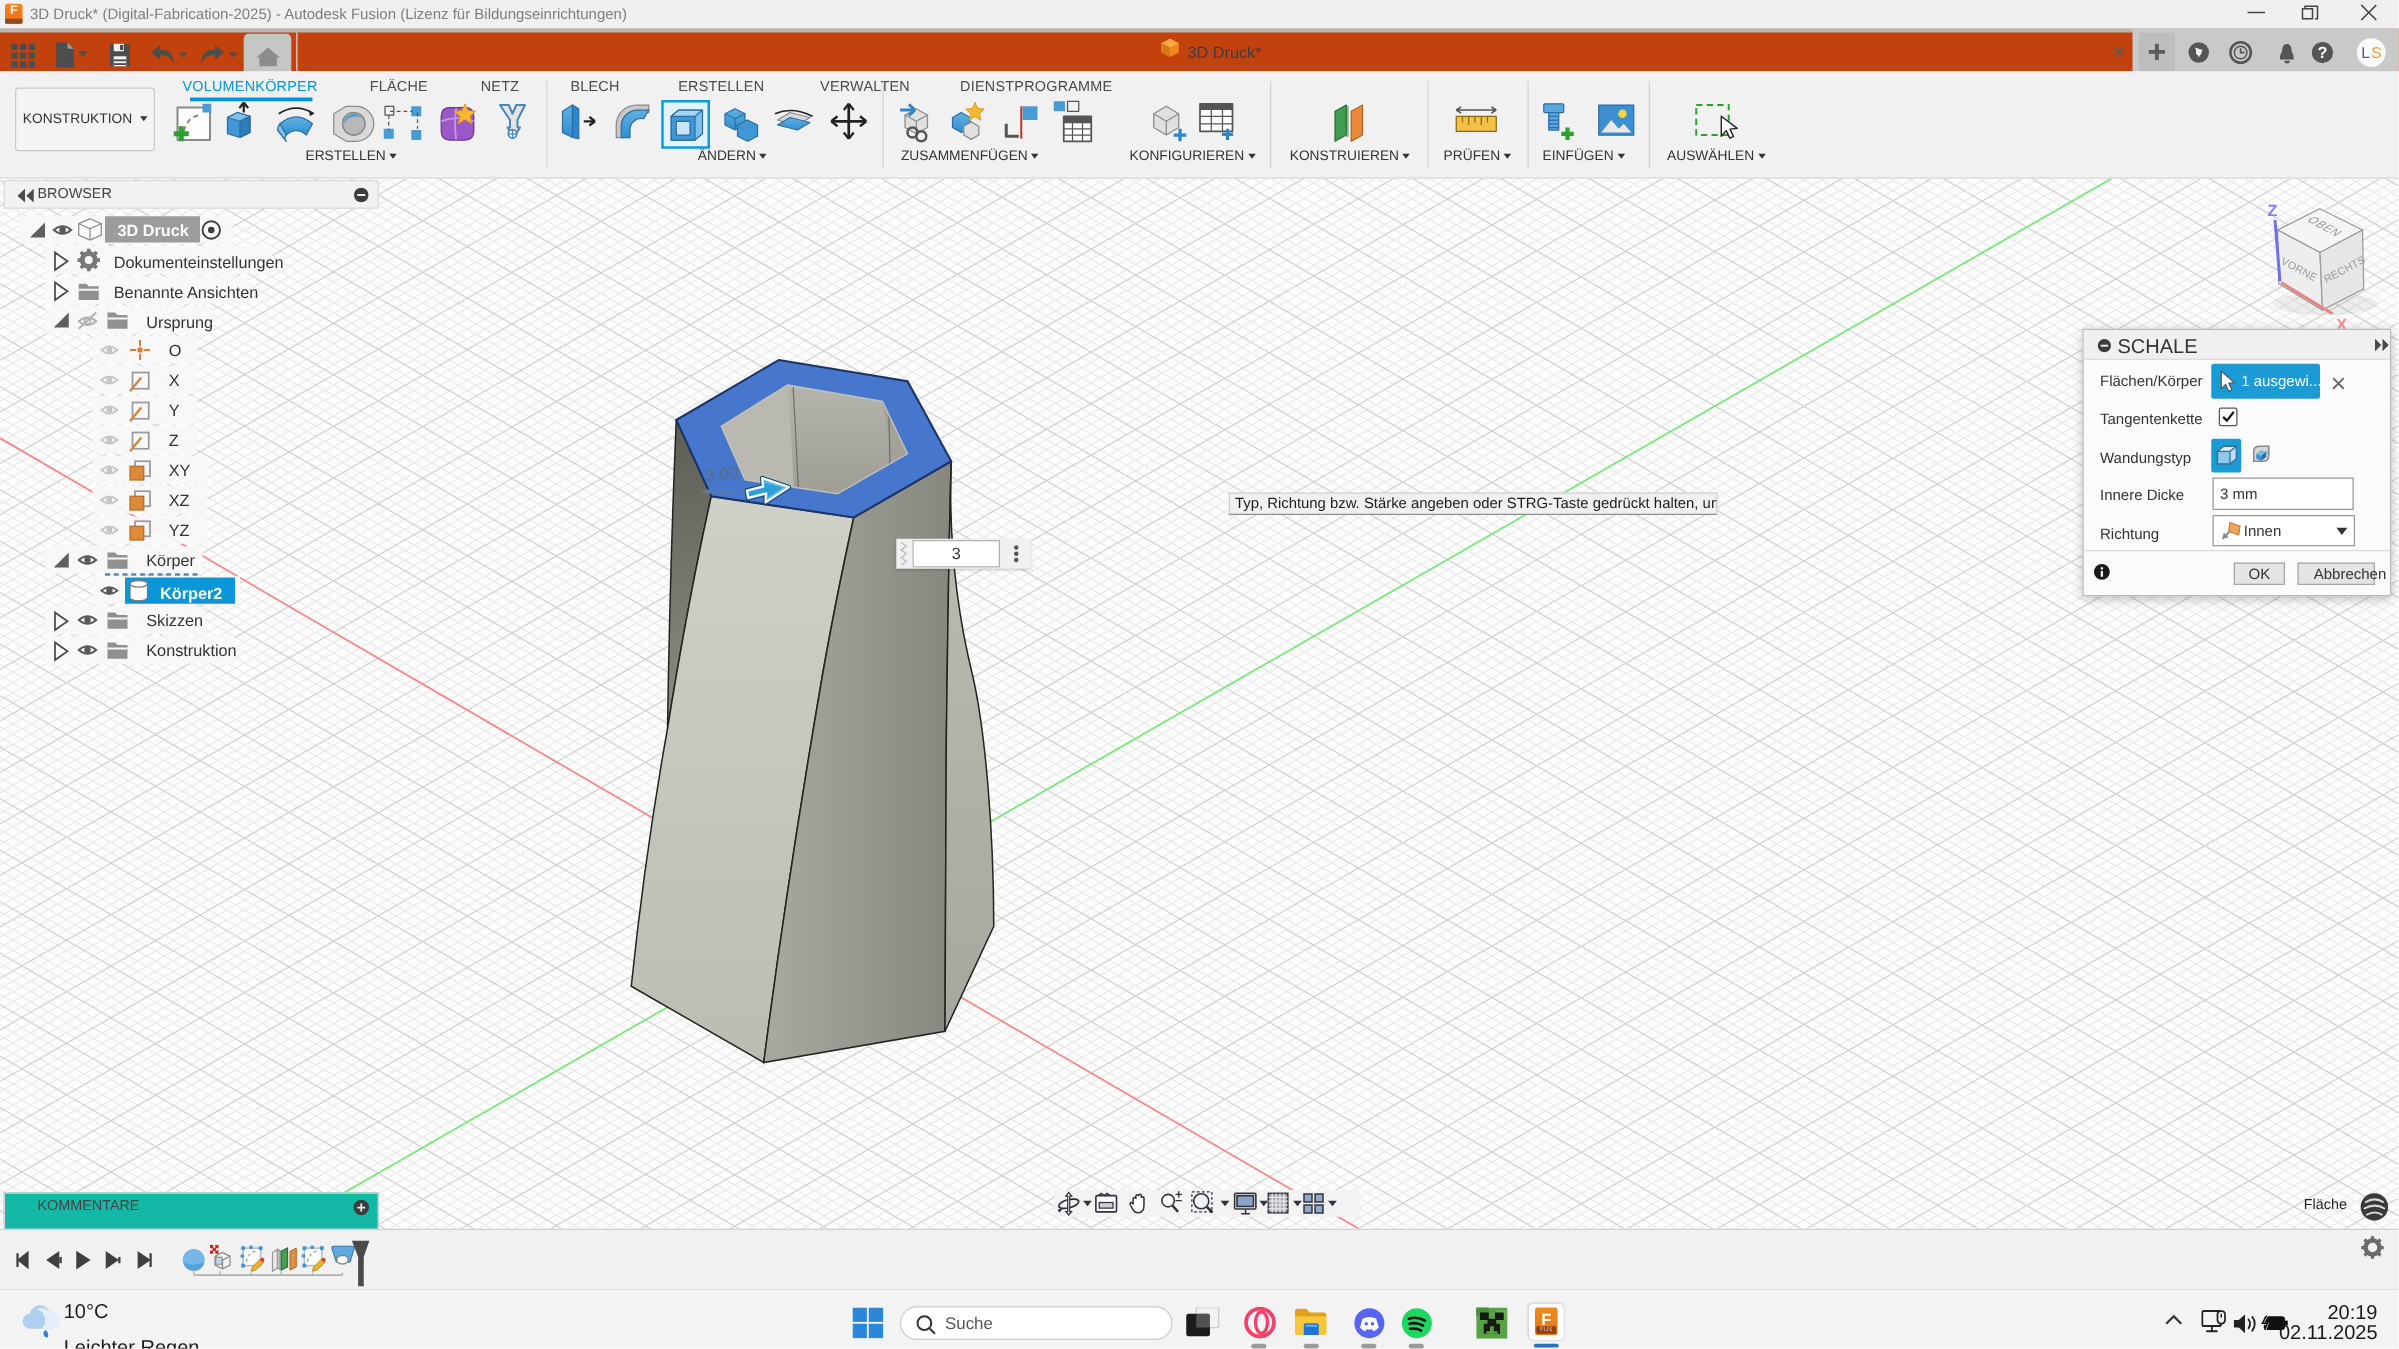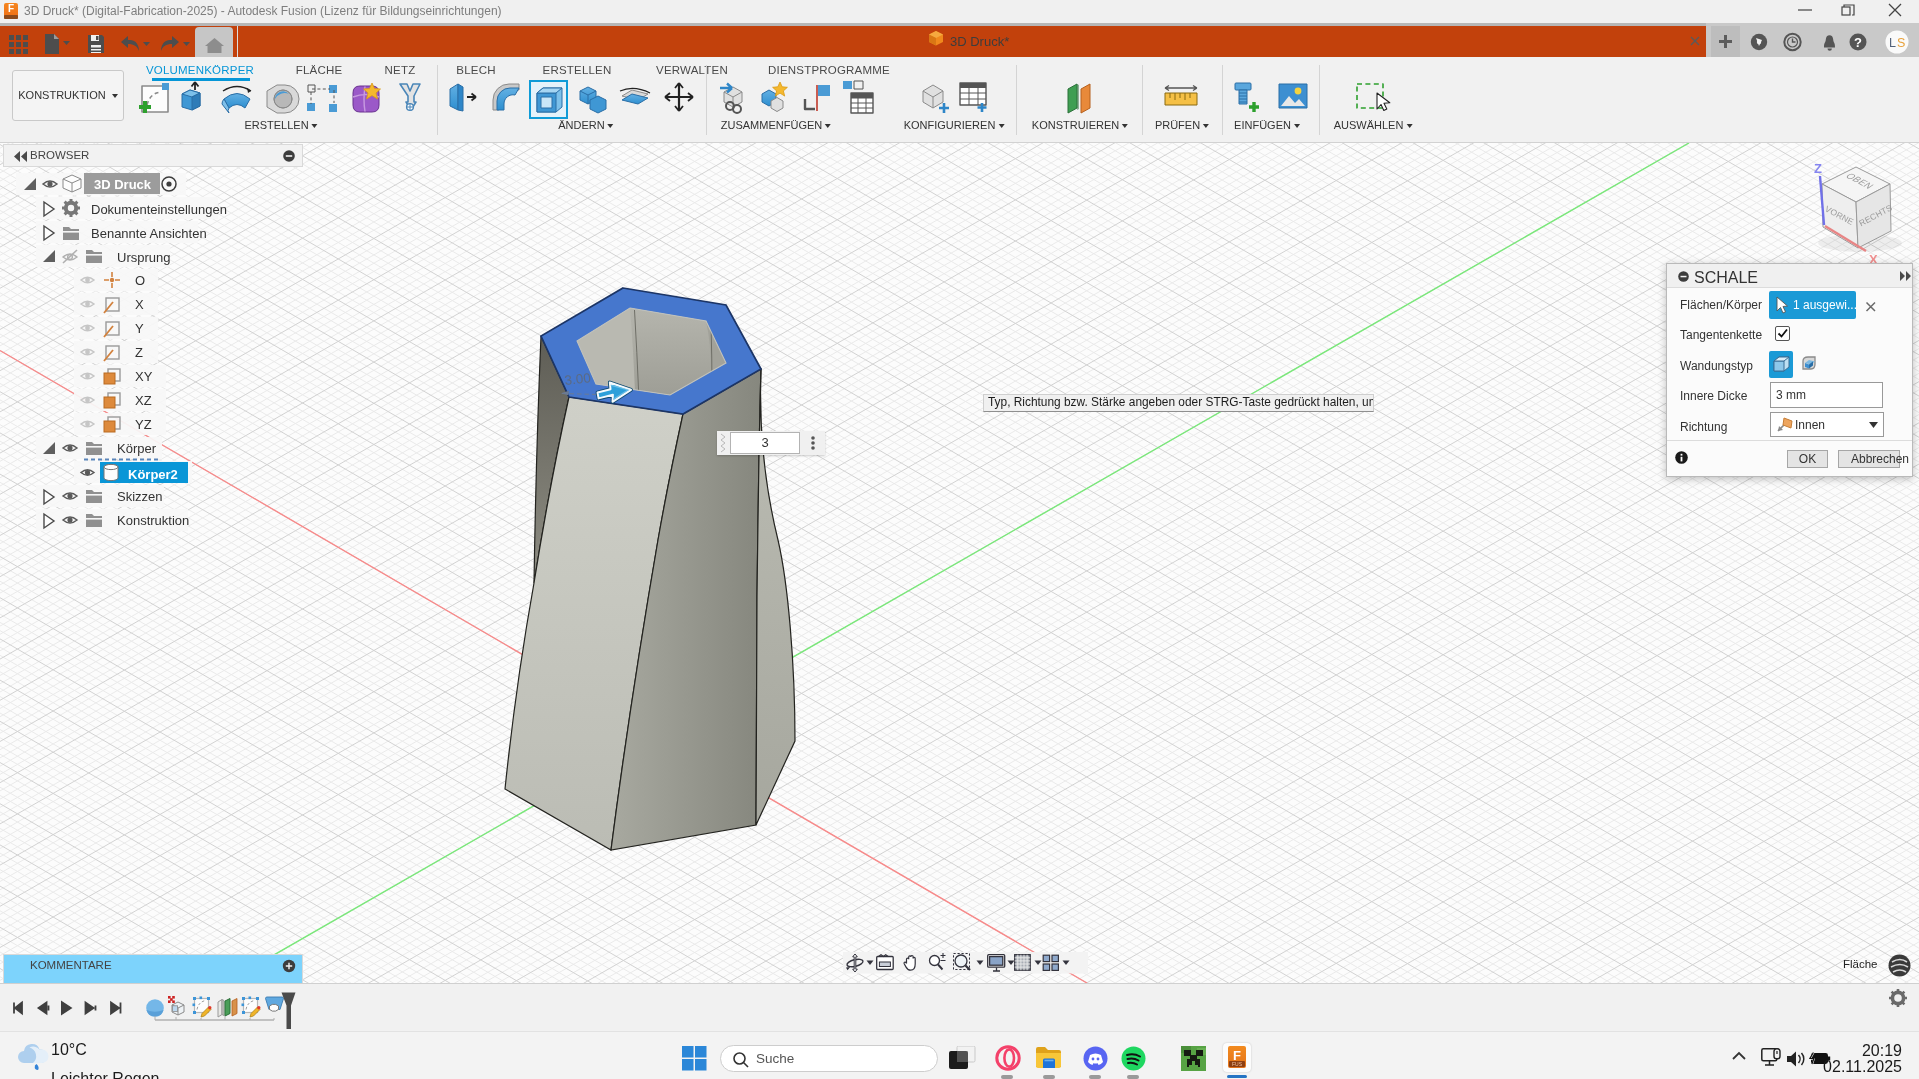--- a/index.html
+++ b/index.html
@@ -37,21 +37,21 @@
 
 #dlg{position:absolute;left:1666px;top:120px;width:247px;height:214px;background:#fbfbfb;border:1px solid #b9b9b9;box-shadow:0 2px 8px rgba(0,0,0,0.25);font-size:12px;color:#333;}
 #dlg .hdr{position:absolute;left:0;top:0;right:0;height:24px;background:#f0f0f0;border-bottom:1px solid #dcdcdc;}
 #dlg .lbl{position:absolute;left:13px;font-size:12px;color:#333;}
 
 #tooltip{position:absolute;left:983px;top:251px;width:391px;height:18px;background:#f0f0f0;border:1px solid #cfcfcf;border-bottom:1px solid #8f8f8f;font-size:11.9px;color:#1c1c1c;line-height:15.5px;padding-left:4px;white-space:nowrap;overflow:hidden;}
 
 #numw{position:absolute;left:717px;top:288px;width:108px;height:24px;background:#f0f0f0;box-shadow:0 1px 2px rgba(0,0,0,.2);}
 #numw .field{position:absolute;left:13px;top:1px;width:70px;height:22px;background:#fff;border:1px solid #b3b3b3;font-size:13px;color:#333;text-align:center;line-height:20px;}
 
-#komm{position:absolute;left:3px;top:811px;width:300px;height:32px;background:#7dd3fc;border:1px solid #d9d9d9;font-size:11.5px;color:#444;}
+#komm{position:absolute;left:3px;top:811px;width:300px;height:32px;background:#14b8a6;border:1px solid #d9d9d9;font-size:11.5px;color:#444;}
 
 #navbar{position:absolute;left:840px;top:809px;width:260px;height:26px;}
 #flaeche{position:absolute;left:1843px;top:815px;font-size:11.5px;color:#222;}
 
 #timeline{position:absolute;left:0;top:983px;width:1919px;height:48px;background:#f1f1f1;border-top:1px solid #d0d0d0;}
 
 #taskbar{position:absolute;left:0;top:1031px;width:1919px;height:48px;background:#f3f3f3;border-top:1px solid #e2e2e2;}
 #taskbar .wtxt{position:absolute;font-size:16px;color:#1a1a1a;}
 .traydash{border-radius:2px;background:#9a9a9a;}
 </style></head>

